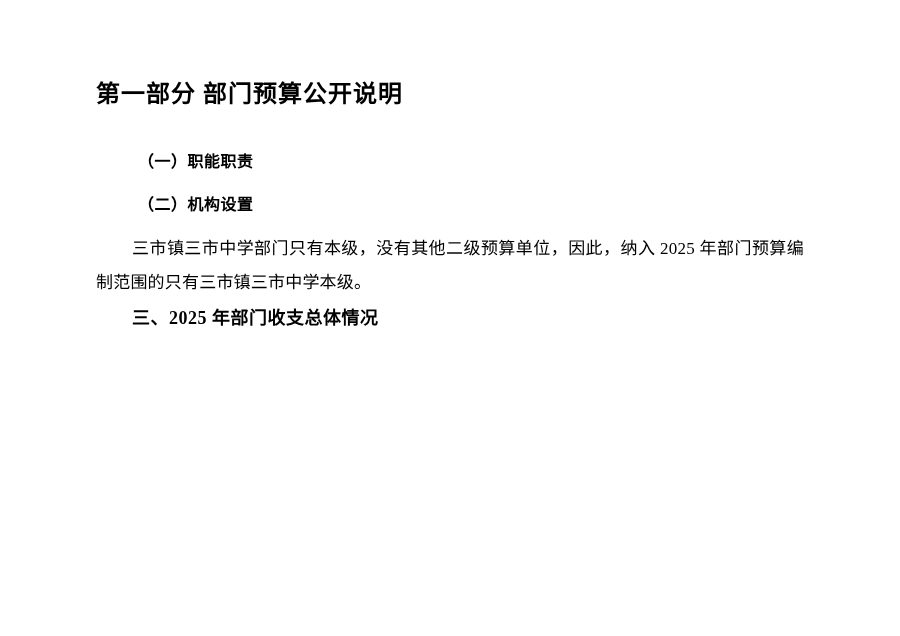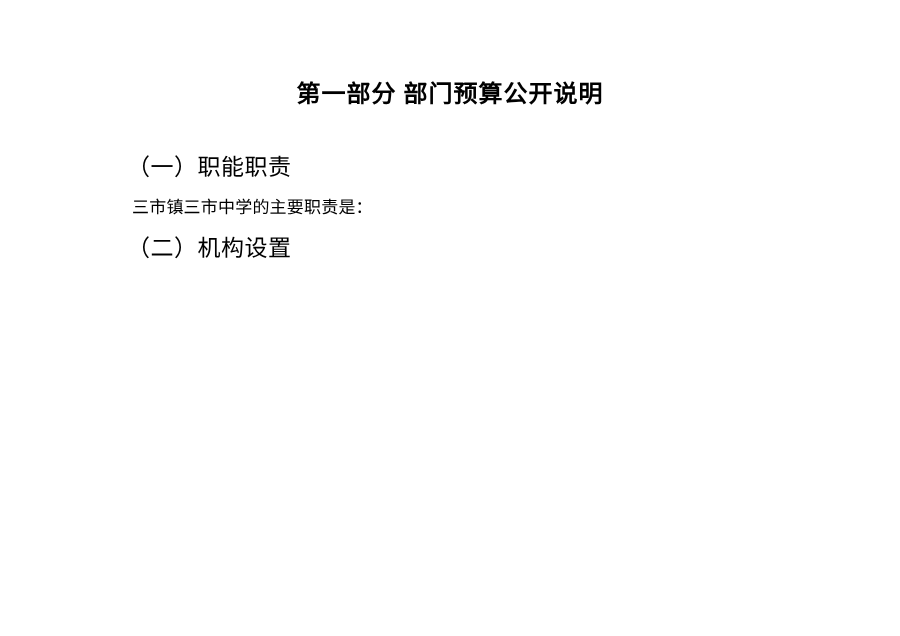--- a/index.html
+++ b/index.html
@@ -16,45 +16,45 @@
   }
   .page {
     position: relative;
     width: 900px;
     height: 636px;
     background: #ffffff;
     box-sizing: border-box;
     padding: 0 96px;
   }
   .doc-title {
-    text-align: center;
+    text-align: left;
     font-size: 24px;
     font-weight: bold;
     letter-spacing: 1px;
     margin: 0;
     padding-top: 78px;
     line-height: 1.4;
   }
   .body-block {
     margin-top: 34px;
   }
   .heading-1 {
     font-size: 18px;
     font-weight: bold;
     line-height: 1.95;
     text-indent: 36px;
     margin: 0;
     letter-spacing: 0.5px;
   }
   .heading-2 {
-    font-size: 23px;
-    font-weight: normal;
+    font-size: 16px;
+    font-weight: bold;
     line-height: 1.95;
     text-indent: 30px;
-    margin: 1px;
+    margin: 12px;
     letter-spacing: 0.5px;
   }
   .para {
     font-size: 17px;
     line-height: 2.02;
     text-align: justify;
     text-justify: inter-ideograph;
     text-indent: 36px;
     margin: 0;
     letter-spacing: 0.2px;
@@ -65,23 +65,24 @@
 
 <div class="page">
 
   <h1 class="doc-title">第一部分 部门预算公开说明</h1>
 
   <div class="body-block">
 
 
     <p class="heading-2">（一）职能职责</p>
 
-    <p class="para">三市镇三市中学的主要职责是：</p>
 
 
     <p class="heading-2">（二）机构设置</p>
 
 
 
+    <p class="para">三市镇三市中学部门只有本级，没有其他二级预算单位，因此，纳入 2025 年部门预算编制范围的只有三市镇三市中学本级。</p>
 
+    <p class="heading-1">三、2025 年部门收支总体情况</p>
 
   </div>
 </div>
 
 </body></html>

